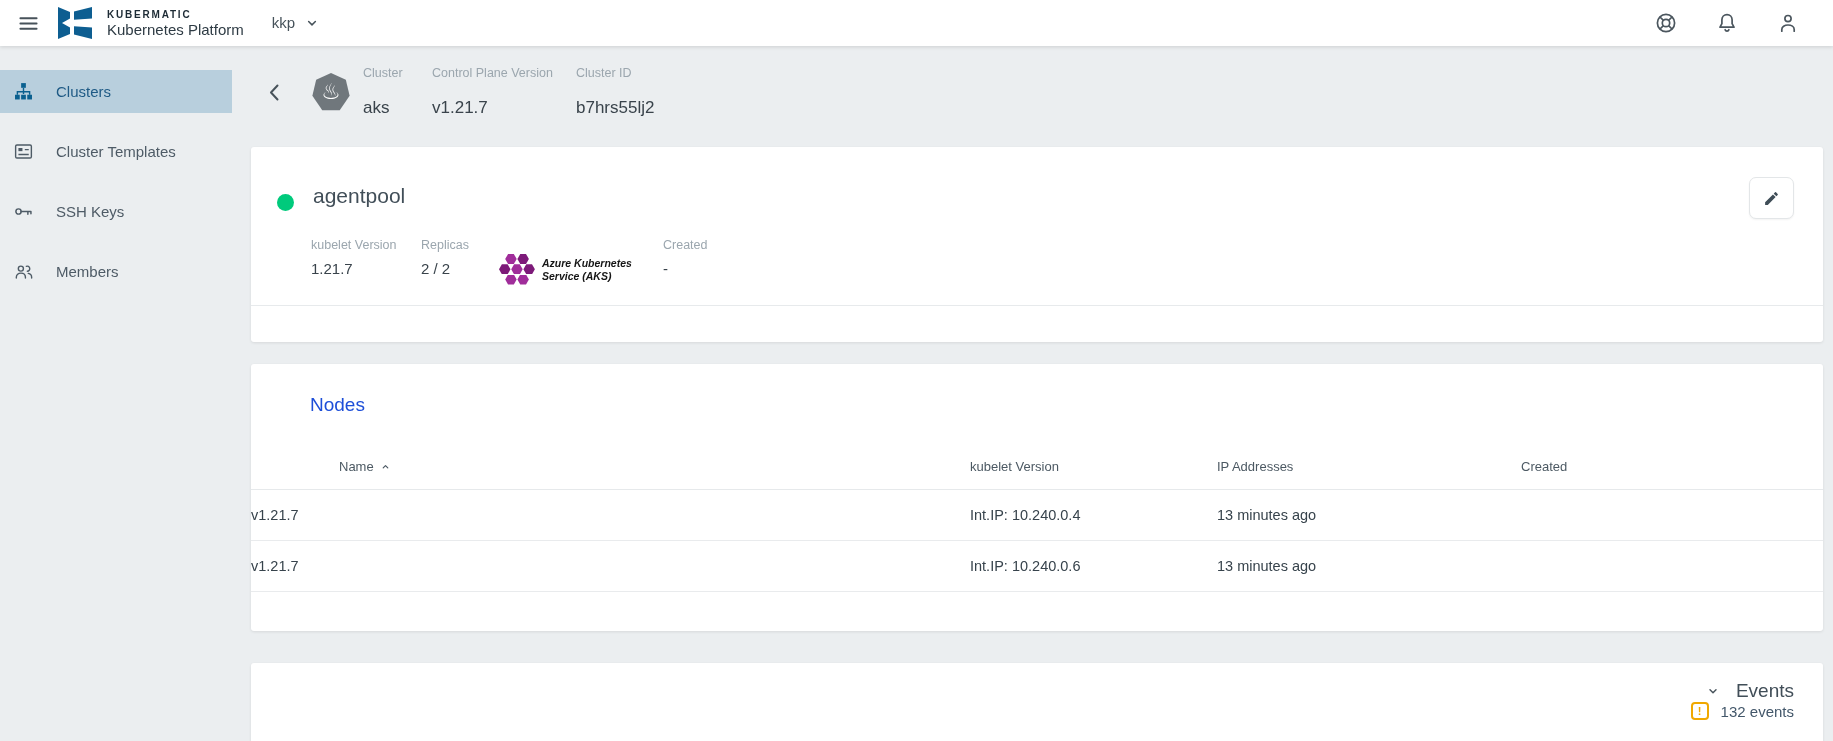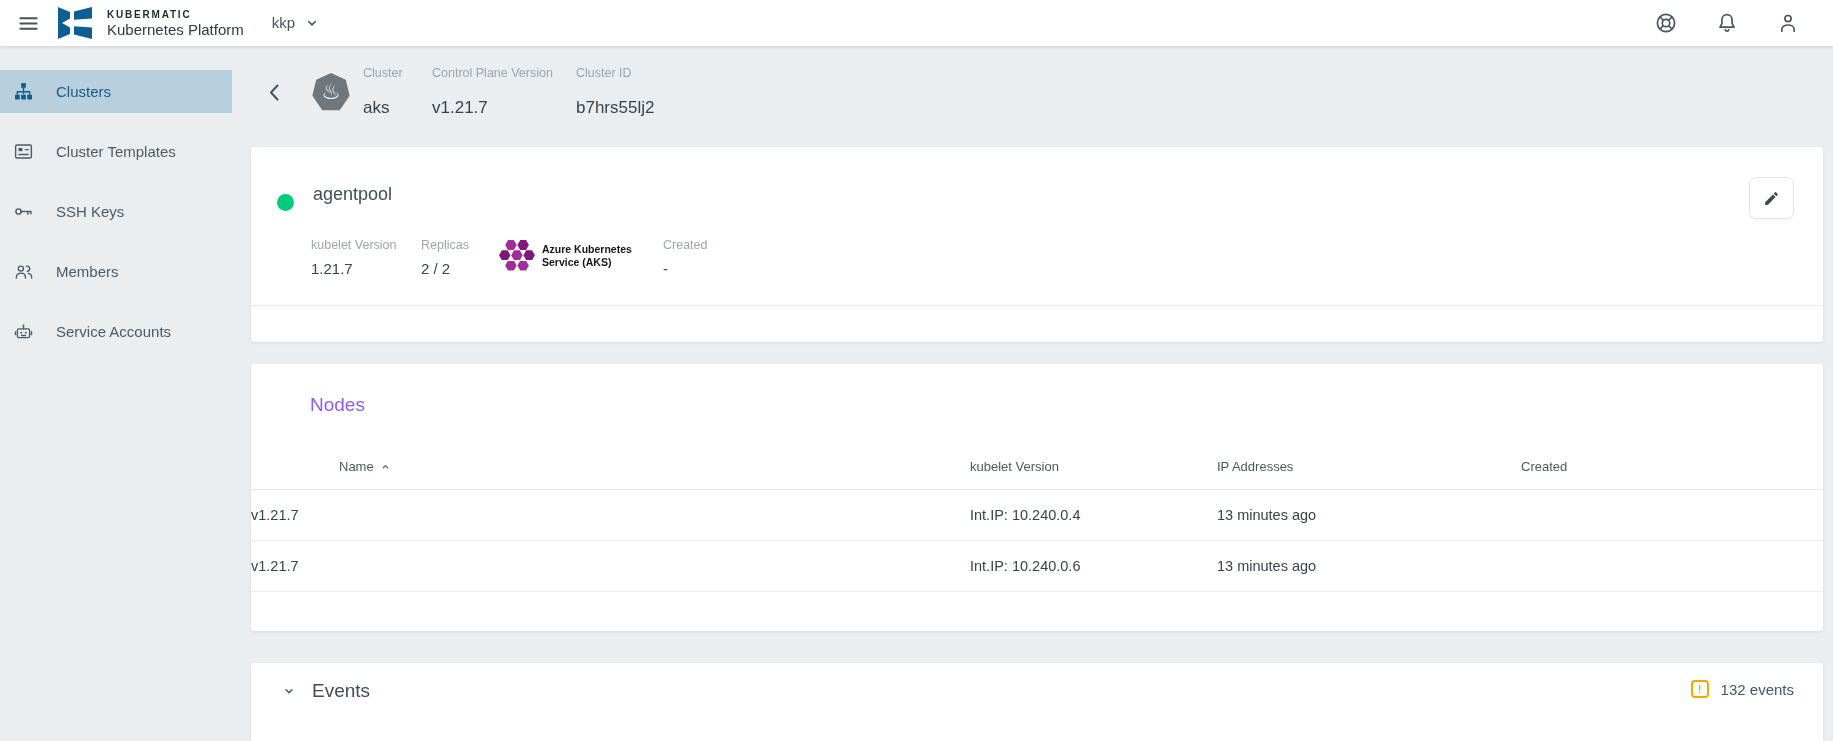--- a/index.html
+++ b/index.html
@@ -44,53 +44,53 @@
   
   .card { position:absolute; left:251px; width:1572px; background:#fff; border-radius:3px;
           box-shadow:0 1px 3px rgba(0,0,0,.09); }
   .card-md    { top:147px; height:195px; }
   .card-nodes { top:364px; height:267px; }
   .card-events{ top:663px; height:110px; }
 
   
   .status-dot { width:17px; height:17px; border-radius:50%; background:#00ca7c; }
   .md-dot { position:absolute; left:26px; top:47px; }
-  .md-title { position:absolute; left:62px; top:37px; font-size:18px; color:#414e58; }
+  .md-title { position:absolute; left:62px; top:37px; font-size:21px; color:#414e58; }
   .edit-btn { position:absolute; right:29px; top:30px; width:45px; height:42px; background:#fff;
               border:1px solid #e3e6e8; border-radius:7px; display:flex; align-items:center; justify-content:center;
               cursor:pointer; box-shadow:0 1px 2px rgba(0,0,0,.05); }
   .md-metrics { position:absolute; left:60px; top:91px; display:flex; align-items:flex-start; }
   .metric .lbl { font-size:12.5px; color:#9ba6ae; }
   .metric .val { font-size:15px; color:#39434b; margin-top:8px; }
   .metric-m0 { width:110px; } .metric-m1 { width:78px; }
-  .provider-block { width:164px; display:flex; align-items:center; gap:7px; margin-top:2px; }
+  .provider-block { width:164px; display:flex; align-items:center; gap:7px; margin-top:16px;font-style:italic; }
   .hexes { position:relative; width:36px; height:31px; flex:none; }
   .hex { position:absolute; width:11.5px; height:10px;
          clip-path:polygon(25% 0, 75% 0, 100% 50%, 75% 100%, 25% 100%, 0 50%); }
   .hex.a { background:#a02d9a; } .hex.b { background:#7d1a79; }
   .provider-name { font-size:10.5px; font-weight:bold; color:#161616; line-height:12.5px; white-space:nowrap; }
   .divider { position:absolute; left:0; right:0; top:158px; border-top:1px solid #e7eaec; }
 
   
-  .nodes-title { position:absolute; left:59px; top:30px; font-size:19px; color:#8b5cf6; }
+  .nodes-title { position:absolute; left:59px; top:30px; font-size:19px; color:#1d4ed8; }
   .tbl-grid { display:grid; grid-template-columns:719px 247px 304px auto; align-items:center; }
   .tbl-head { position:absolute; top:79px; left:0; right:0; height:47px; border-bottom:1px solid #e6e9eb;
               font-size:13px; color:#4c5963; }
   .tbl-head .c0 { padding-left:88px; display:flex; align-items:center; gap:6px; }
   .tbl-rows { position:absolute; top:126px; left:0; right:0; }
   .tbl-row { height:51px; border-bottom:1px solid #e9ebed; font-size:14.5px; color:#37434c; cursor:pointer; }
   .tbl-row .c0 { display:flex; align-items:center; }
   .row-chevron { margin-left:28px; width:16px; height:16px; color:#4a555d; display:flex; align-items:center;
                  justify-content:center; background:none; border:none; cursor:pointer; }
   .row-dot { margin-left:13px; }
   .row-name { margin-left:14px; font-size:15px; }
   .sort-caret { color:#4c5963; display:flex; }
 
   
-  .events-inner { display:flex; align-items:flex-start; justify-content:space-between; padding:17px 29px 0 30px; }
+  .events-inner { display:flex; align-items:flex-end; justify-content:space-between; padding:17px 29px 0 30px;flex-direction:column; }
   .events-left { display:flex; align-items:center; }
   .ev-chevron { width:16px; height:16px; color:#4a555d; display:flex; align-items:center; justify-content:center;
                 background:none; border:none; cursor:pointer; }
   .events-title { margin-left:15px; font-size:19px; color:#414e58; }
   .events-right { display:flex; align-items:center; gap:12px; }
   .warn-box { width:18px; height:18px; border:2px solid #f0a800; border-radius:4px; color:#f0a800;
               font-size:11px; font-weight:bold; display:flex; align-items:center; justify-content:center; }
   .events-count { font-size:15px; color:#43576a; }
 
   svg { display:block; }
@@ -184,33 +184,20 @@
     </div>
     <div class="side-item">
       <span class="sicon">
         <svg width="21" height="21" viewBox="0 0 24 24" stroke="currentColor" fill="none" stroke-width="1.6" stroke-linecap="round">
             <circle cx="9" cy="8.7" r="2.9"></circle>
             <path d="M3.8 19.5v-.9c0-2.9 2.3-4.7 5.2-4.7s5.2 1.8 5.2 4.7v.9"></path>
             <path d="M15.2 6.1a2.9 2.9 0 1 1 1.2 5.6M17.4 14.1c2.3.4 3.9 2 3.9 4.5v.9"></path>
           </svg>
       </span>
       <span class="slabel">Members</span>
-    </div>
-    <div class="side-item">
-      <span class="sicon">
-        <svg width="21" height="21" viewBox="0 0 24 24" stroke="currentColor" fill="none" stroke-width="1.6" stroke-linecap="round">
-            <rect x="5" y="9" width="14" height="10" rx="1.8"></rect>
-            <path d="M12 9V6.3"></path>
-            <circle cx="12" cy="5.2" r="1.1" fill="currentColor" stroke="none"></circle>
-            <circle cx="9.4" cy="13.4" r="1.1" fill="currentColor" stroke="none"></circle>
-            <circle cx="14.6" cy="13.4" r="1.1" fill="currentColor" stroke="none"></circle>
-            <path d="M9.8 16.6h4.4M2.8 12.5v3M21.2 12.5v3"></path>
-          </svg>
-      </span>
-      <span class="slabel">Service Accounts</span>
     </div>
   </nav>
 
   <button class="back-btn">
     <span>
       <svg width="24" height="24" viewBox="0 0 24 24" stroke="currentColor" stroke-width="2" fill="none" stroke-linecap="round" stroke-linejoin="round">
           <path d="M14.5 5.5L8 12.5l6.5 7"></path>
         </svg>
     </span>
   </button>

